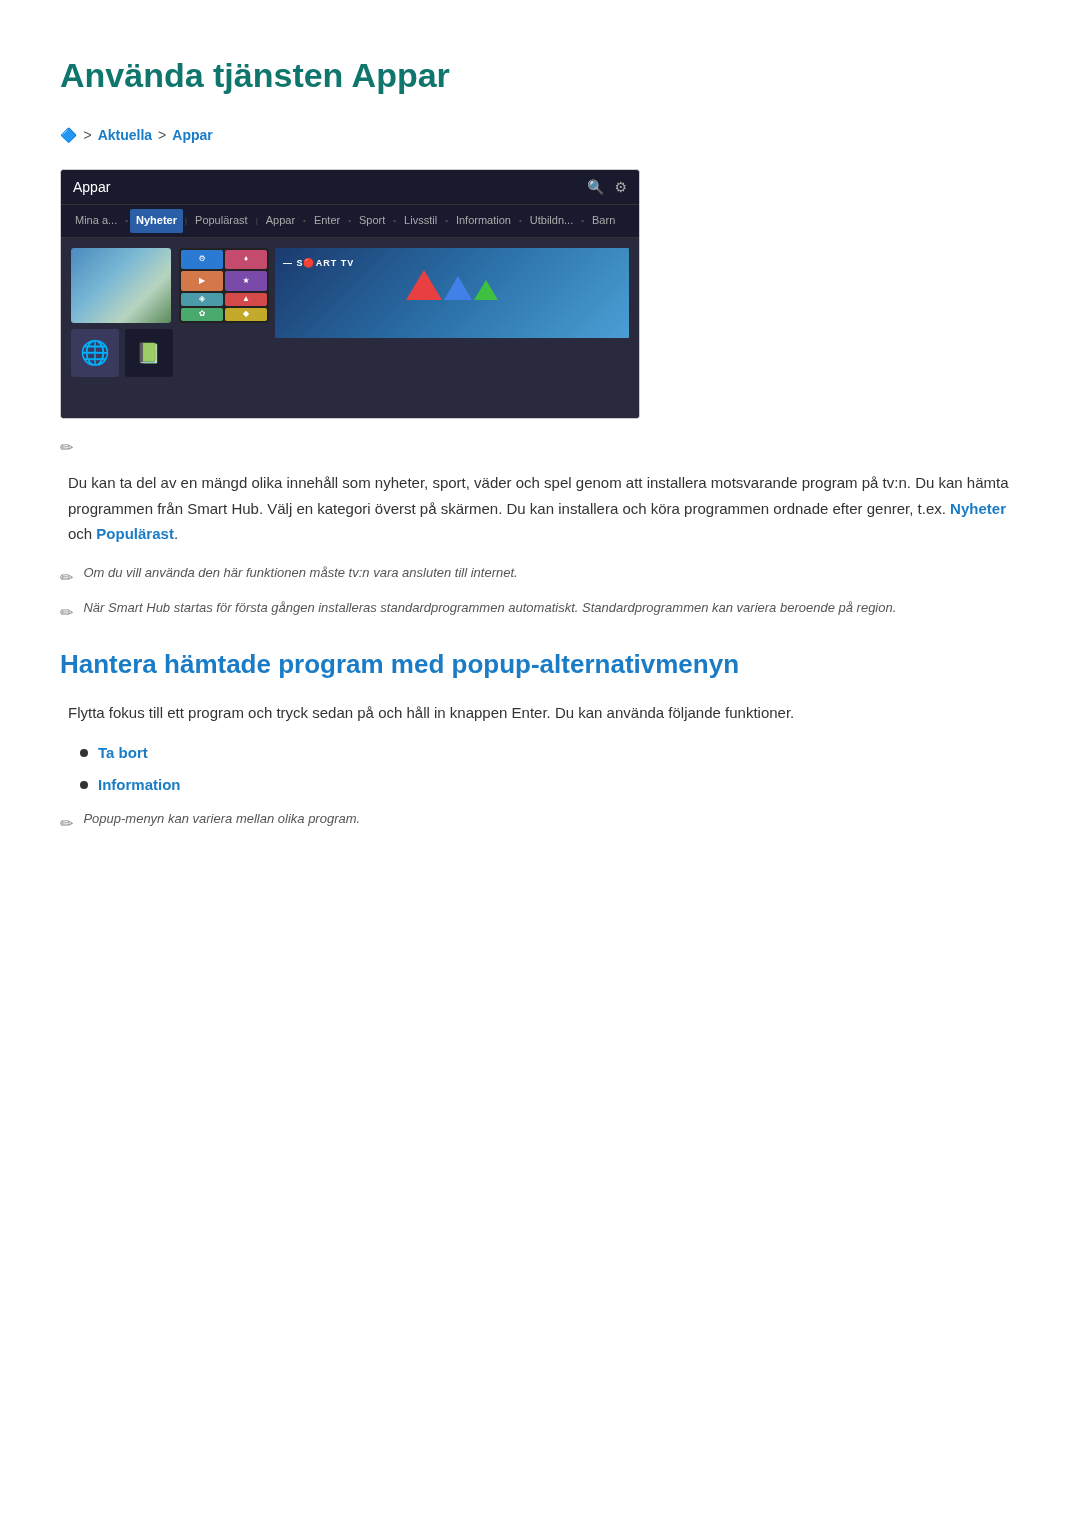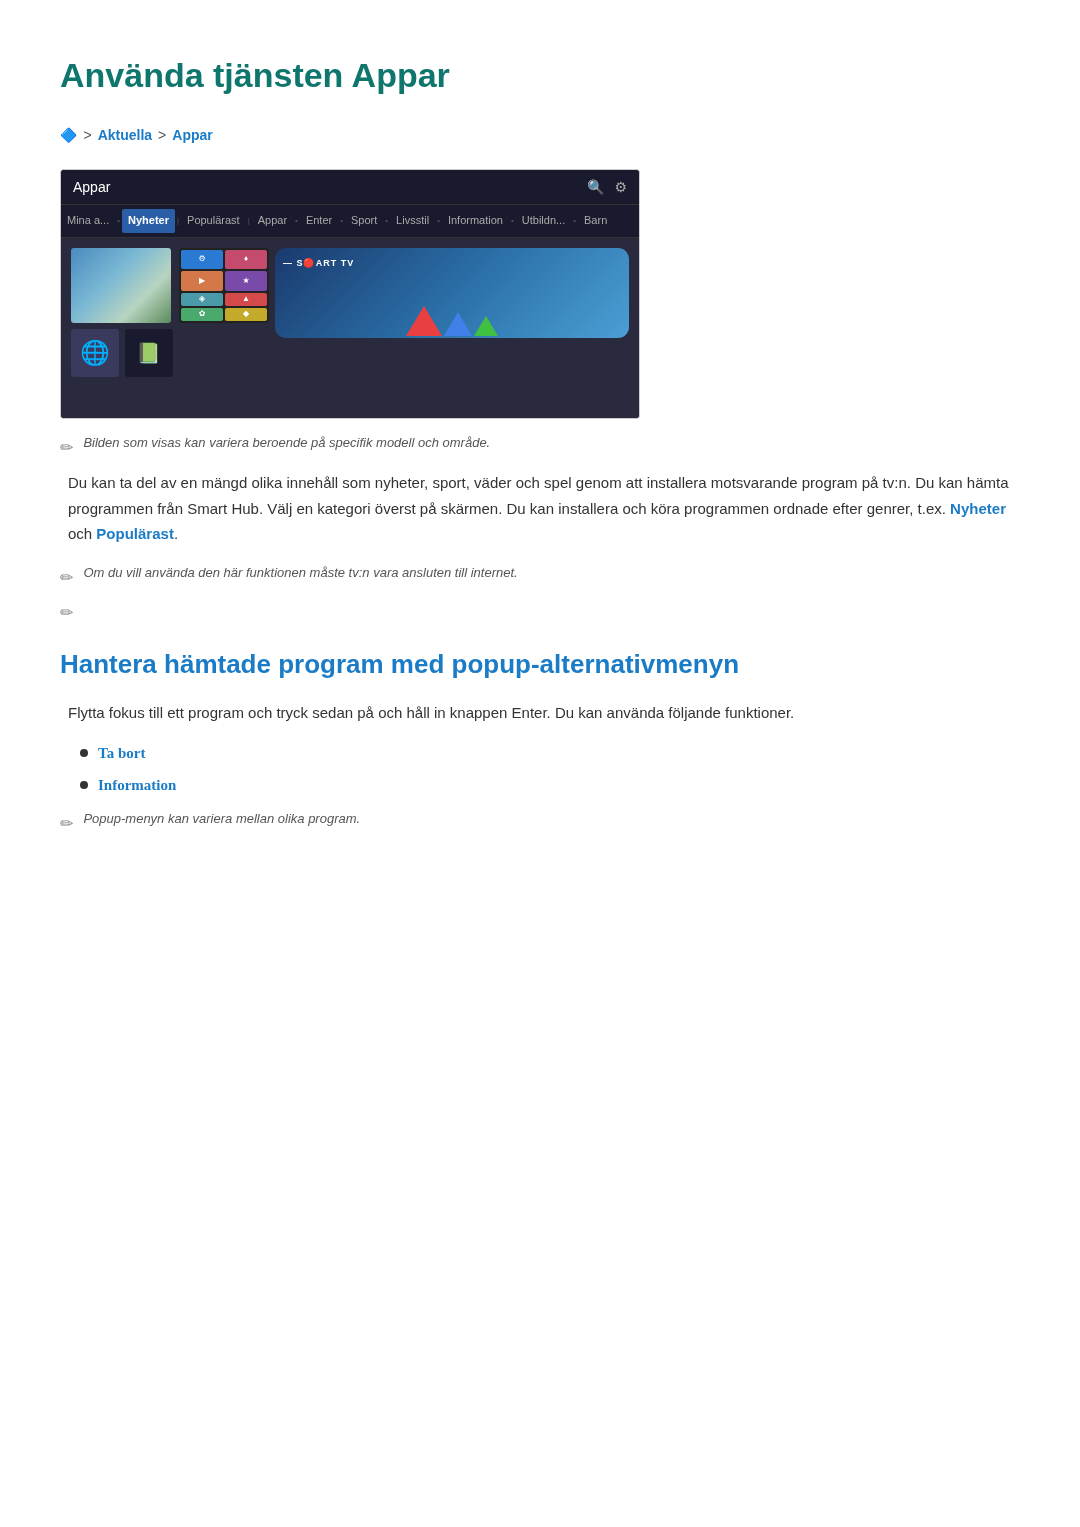--- a/index.html
+++ b/index.html
@@ -70,21 +70,21 @@
       display: flex;
       gap: 10px;
       color: #aaa;
       font-size: 14px;
     }
 
     .tv-nav {
       background: #1a1a2e;
       display: flex;
       align-items: center;
-      padding: 4px 0;
+      padding: 4px 8px;
       gap: 0;
       border-top: 1px solid #333;
       border-bottom: 1px solid #333;
       flex-wrap: nowrap;
     }
 
     .tv-nav-item {
       color: #aaa;
       font-size: 11px;
       padding: 3px 6px;
@@ -165,24 +165,24 @@
       display: flex;
       align-items: center;
       justify-content: center;
       font-size: 20px;
     }
 
     .tv-app-smart {
       width: 100%;
       min-height: 90px;
       background: linear-gradient(135deg, #1a3a6e, #2a6ea6, #4a9fd4);
-      border-radius: 11px;
-      display: flex;
-      align-items: center;
-      justify-content: flex-end;
+      border-radius: 1px;
+      display: flex;
+      align-items: center;
+      justify-content: flex-start;
       flex-direction: column;
       padding: 2px;
       position: relative;
     }
 
     .tv-app-smart-label {
       color: #fff;
       font-size: 9px;
       font-weight: 700;
       letter-spacing: 1px;
@@ -267,21 +267,20 @@
     h2 {
       font-size: 26px;
       font-weight: 700;
       color: #1a7cc7;
       margin: 18px 0 14px 0;
     }
 
     .bullet-list {
       list-style: none;
       margin: 12px 0 12px 20px;
-      font-family: Liberation Serif, serif;
     }
 
     .bullet-list li {
       display: flex;
       align-items: center;
       gap: 10px;
       margin: 8px 0;
     }
 
     .bullet-dot {
@@ -375,37 +374,37 @@
           <div class="tv-smart-triangle triangle-blue"></div>
           <div class="tv-smart-triangle triangle-green"></div>
         </div>
       </div>
     </div>
   </div>
 </div>
 
 <div class="note-row">
   <span class="note-icon">✏</span>
-  <span class="note-text">Bilden som visas kan variera beroende på specifik modell och område.</span>
 </div>
 
 <p class="body-text">
   <span>Du kan ta del av en mängd olika innehåll som nyheter, sport, väder och spel genom att installera motsvarande program på tv:n. Du kan hämta programmen från Smart Hub. Välj en kategori överst på skärmen. Du kan installera och köra programmen ordnade efter genrer, t.ex.</span>
   <a class="inline-link">Nyheter</a>
   <span> och </span>
   <a class="inline-link">Populärast</a><span>.</span>
 </p>
 
 <div class="note-row-body">
   <span class="note-icon">✏</span>
   <span class="note-text">Om du vill använda den här funktionen måste tv:n vara ansluten till internet.</span>
 </div>
 
 <div class="note-row-body">
   <span class="note-icon">✏</span>
+  <span class="note-text">När Smart Hub startas för första gången installeras standardprogrammen automatiskt. Standardprogrammen kan variera beroende på region.</span>
 </div>
 
 <h2>Hantera hämtade program med popup-alternativmenyn</h2>
 
 <p class="body-text">Flytta fokus till ett program och tryck sedan på och håll in knappen Enter. Du kan använda följande funktioner.</p>
 
 <ul class="bullet-list">
   <li>
     <span class="bullet-dot"></span>
     <a class="bullet-link">Ta bort</a>

